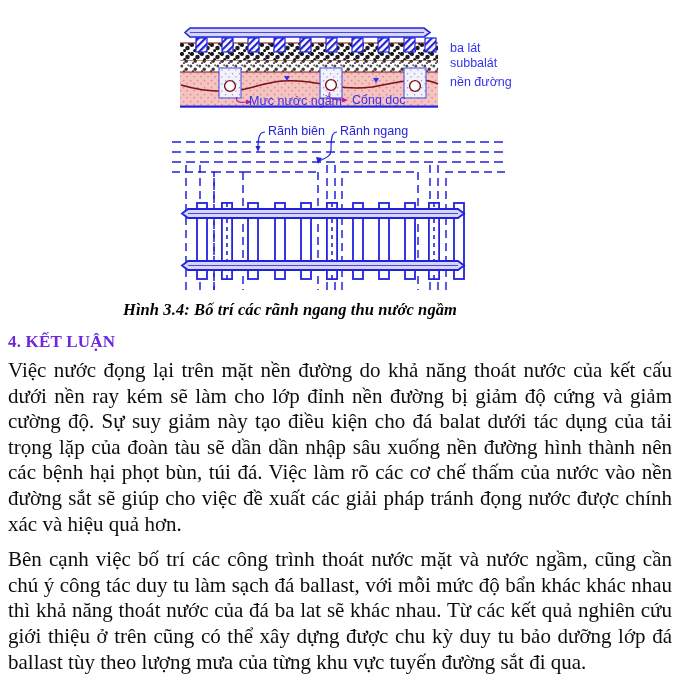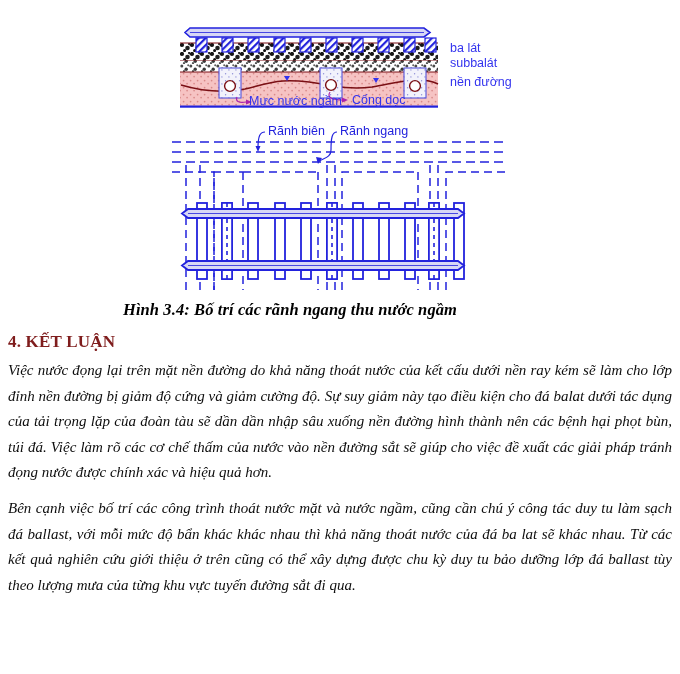--- a/index.html
+++ b/index.html
@@ -22,31 +22,30 @@
     font-family:"Liberation Serif","DejaVu Serif",serif;
     color:#000;
   }
 
   
   .content{position:absolute;left:8px;top:332px;width:664px;}
   h2.section-heading{
     margin:0 0 6px 0;
     font-size:17px;font-weight:bold;
     font-family:"Liberation Serif","DejaVu Serif",serif;
-    color:#7f1d1d;letter-spacing:.2px;
+    color:#6d28d9;letter-spacing:.2px;
   }
   p.body-para{
     margin:0;
-    font-size:15px;
+    font-size:21px;
     line-height:25.6px;
     text-align:justify;
     text-justify:inter-word;
     color:#0d0d0d;
     font-family:"Liberation Serif","DejaVu Serif",serif;
-    font-style:italic;
   }
   p.body-para + p.body-para{margin-top:10px;}
 </style>
 </head>
 <body>
 
 <div class="page">
 
   <div class="figure">
 

